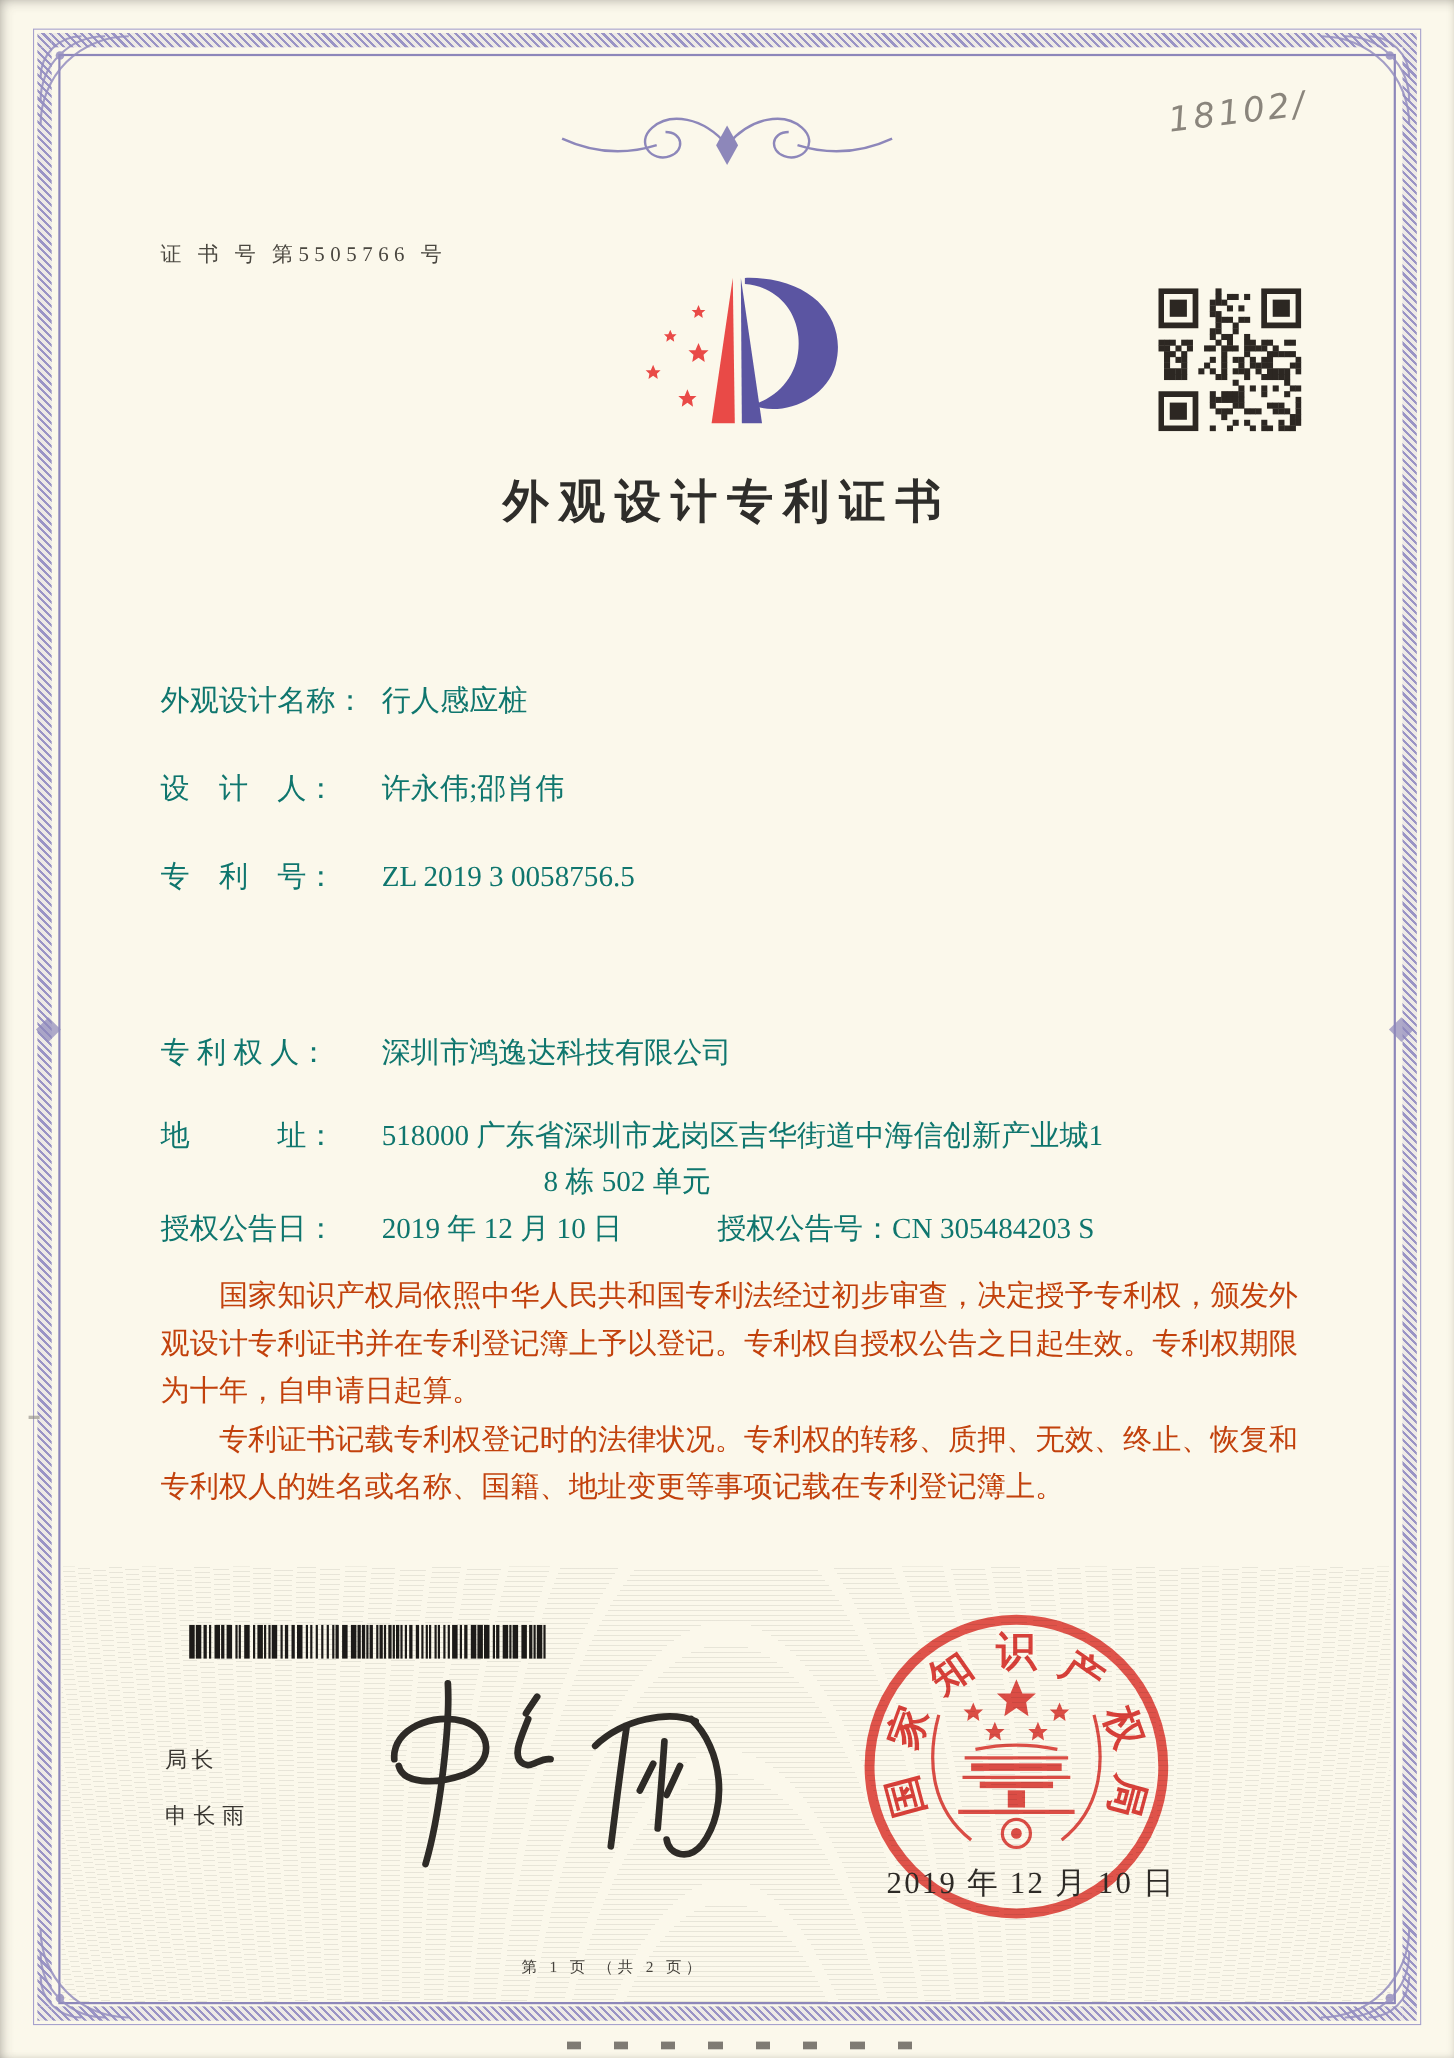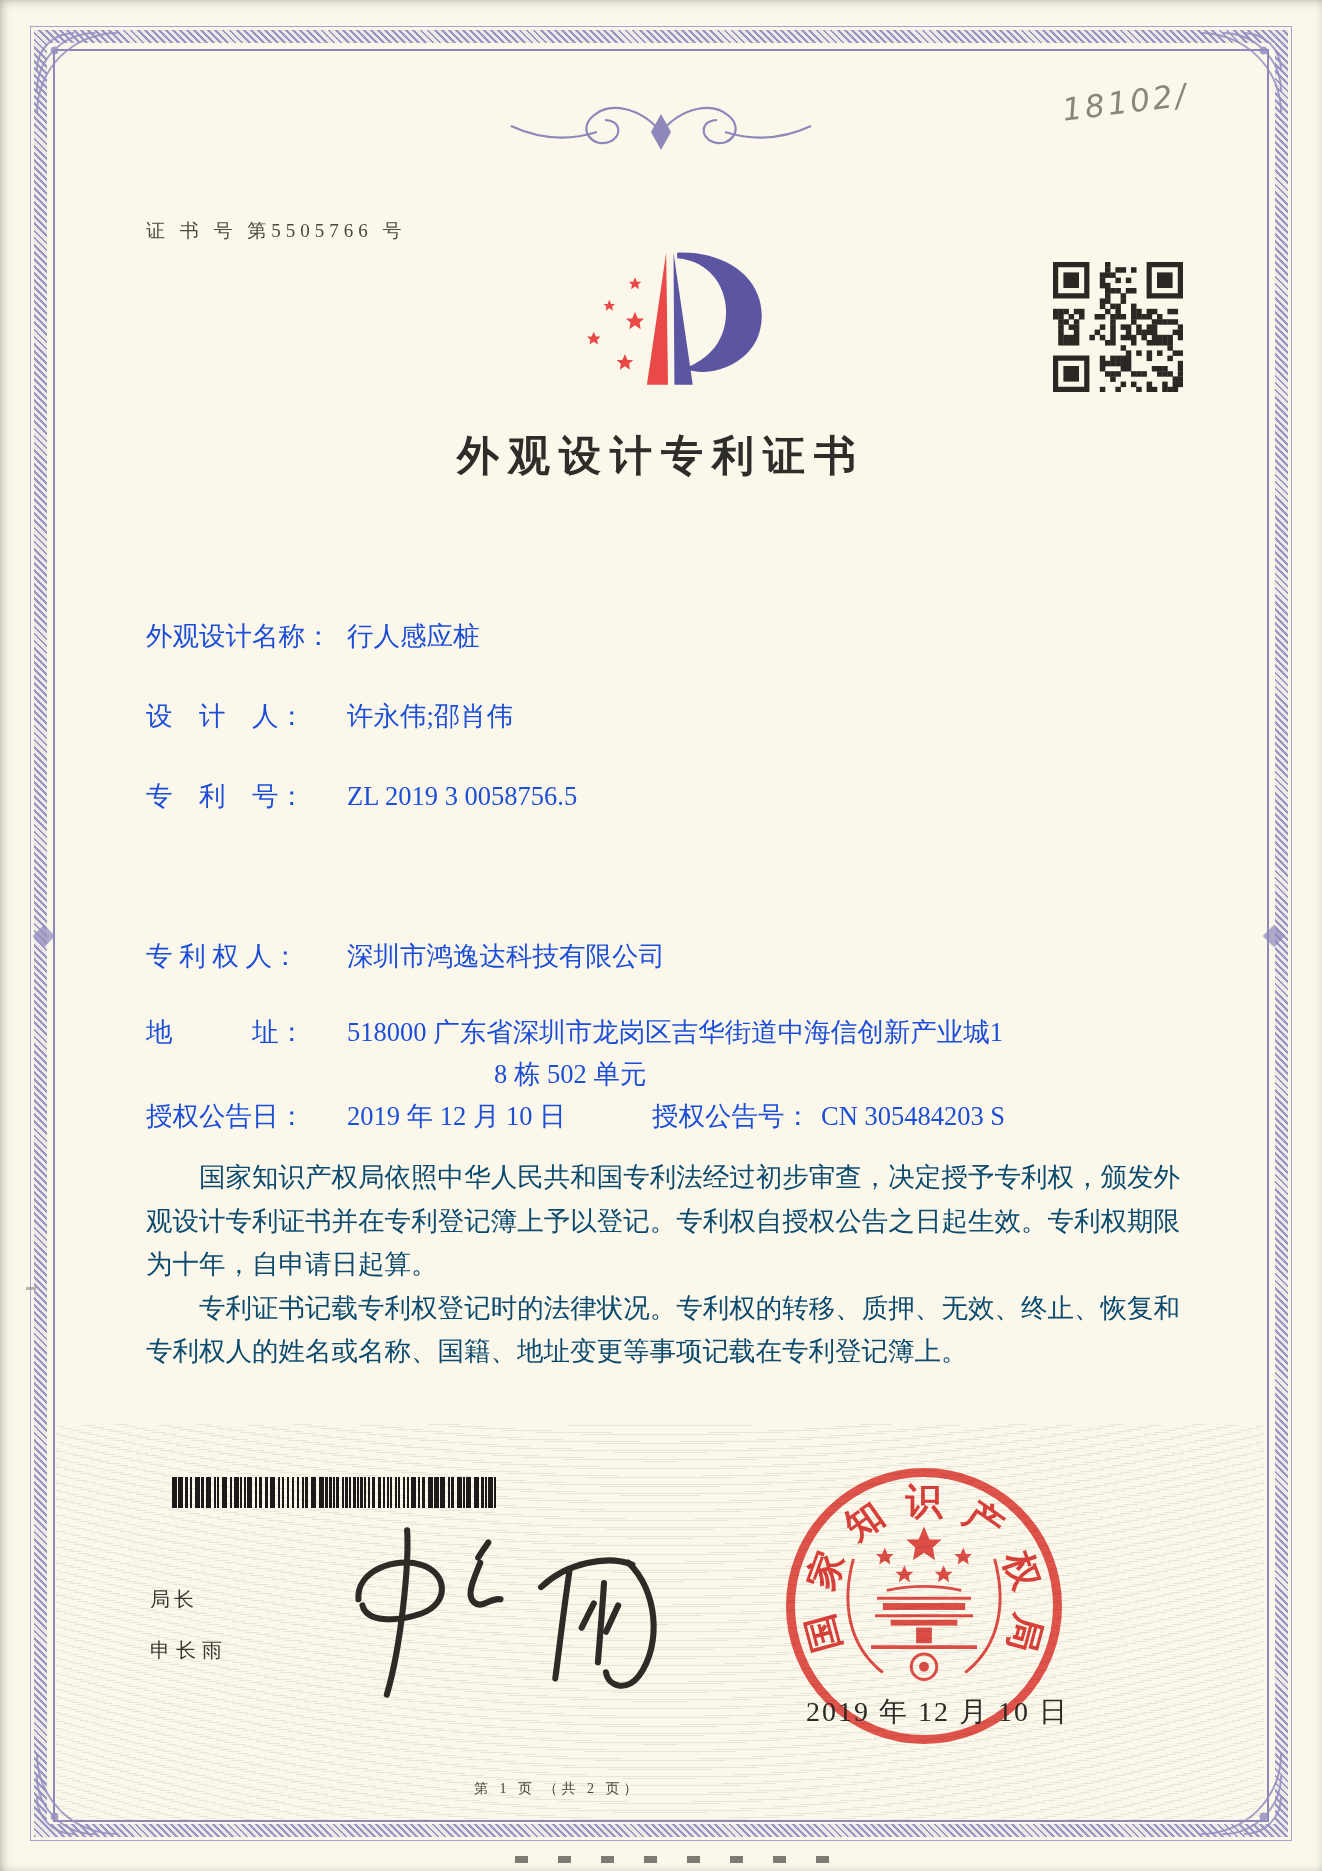--- a/index.html
+++ b/index.html
@@ -36,28 +36,28 @@
 
   
   .handwritten{position:absolute;left:1062px;top:84px;font-family:"DejaVu Sans",sans-serif;
     font-style:italic;font-size:31px;color:#8a857c;transform:rotate(-7deg);letter-spacing:3px;}
   .cert-no{position:absolute;left:146px;top:218px;font-size:19px;letter-spacing:5px;color:#4a4740;}
   .logo{position:absolute;left:558px;top:194px;width:220px;height:220px;}
   .qr{position:absolute;left:1053px;top:262px;width:130px;height:130px;}
   .title{position:absolute;left:0;top:428px;width:100%;text-align:center;
     font-size:42px;font-weight:bold;letter-spacing:9px;color:#2e2d2a;}
 
-  .row{position:absolute;left:146px;font-size:26.5px;color:#1d4ed8;white-space:nowrap;}
+  .row{position:absolute;left:146px;font-size:26.5px;color:#0f766e;white-space:nowrap;}
   .flabel{display:inline-block;min-width:201px;}
-  .flabel.narrow{min-width:0;margin-right:10px;}
+  .flabel.narrow{min-width:0;}
   .addr-line2{position:absolute;left:348px;top:42px;}
   .row-addr{height:84px;}
 
   .paragraphs{position:absolute;left:146px;top:1156px;width:1034px;font-size:26.5px;
-    line-height:43.5px;color:#0c4a6e;text-align:justify;}
+    line-height:43.5px;color:#c2410c;text-align:justify;}
   .paragraphs p{margin:0;text-indent:2em;}
 
   .barcode{position:absolute;left:170px;top:1477px;width:330px;height:31px;}
 
   .signer{position:absolute;left:150px;top:1586px;font-size:20px;color:#3a3732;letter-spacing:4px;}
   .signer .name{display:block;margin-top:24px;letter-spacing:6px;}
   .signature{position:absolute;left:328px;top:1524px;width:345px;height:178px;}
 
   .seal{position:absolute;left:786px;top:1468px;width:276px;height:276px;border-radius:50%;
     border:9px solid rgba(223,61,56,.88);box-sizing:border-box;mix-blend-mode:multiply;}

